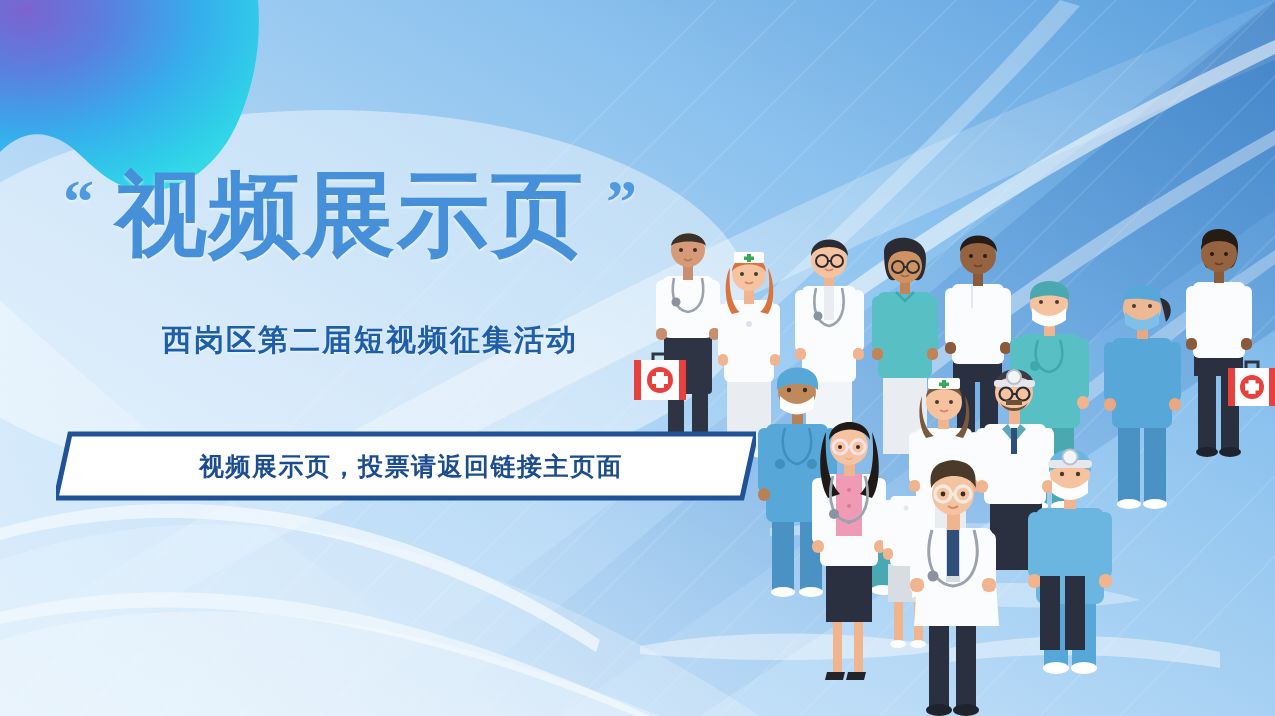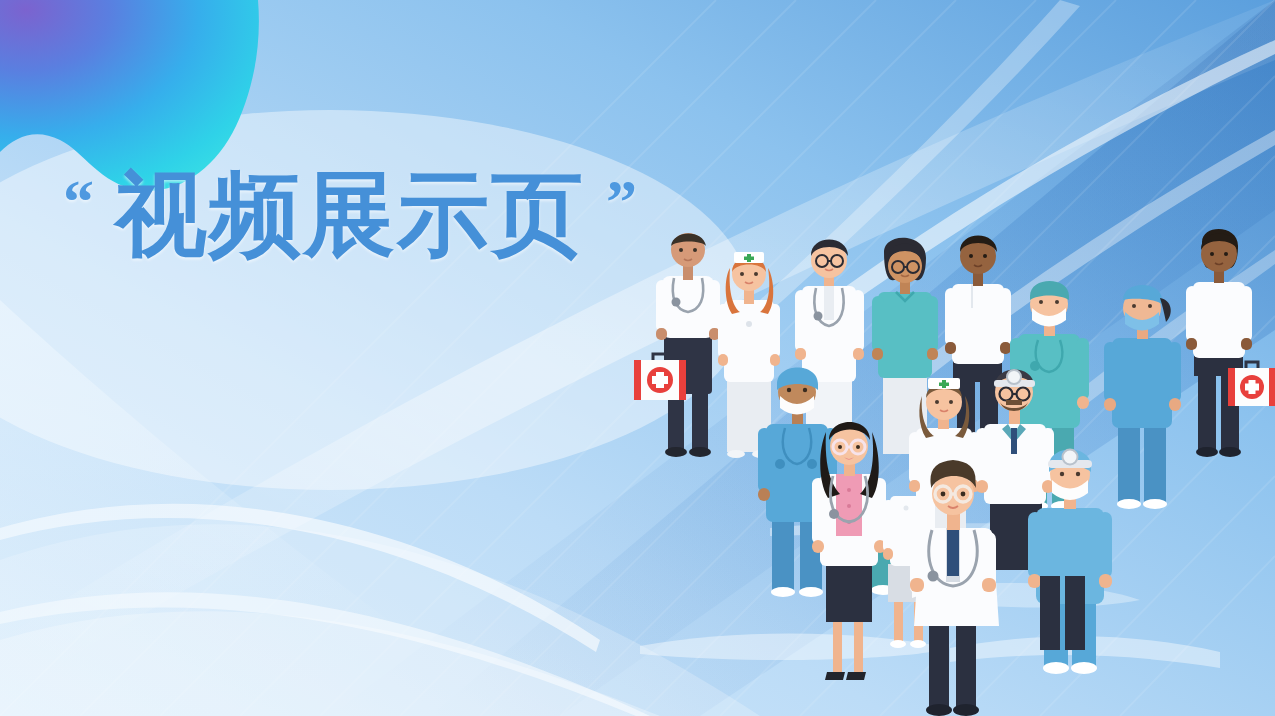--- a/index.html
+++ b/index.html
@@ -520,15 +520,22 @@
   </div>
 
   <div id="title-group">
     <div id="main-title">
       <span class="qmark open">“</span>
       <span>视频展示页</span>
       <span class="qmark close">”</span>
     </div>
   </div>
 
-
+  <div id="subtitle">西岗区第二届短视频征集活动</div>
+
+  <div id="banner">
+    <svg viewBox="0 0 700 72" preserveAspectRatio="none">
+      <path d="M14 4 L700 4 L686 68 L0 68 Z" fill="#ffffff" stroke="#1f5296" stroke-width="5"></path>
+    </svg>
+    <div id="banner-text">视频展示页，投票请返回链接主页面</div>
+  </div>
 
 </div>
 
 </body></html>

